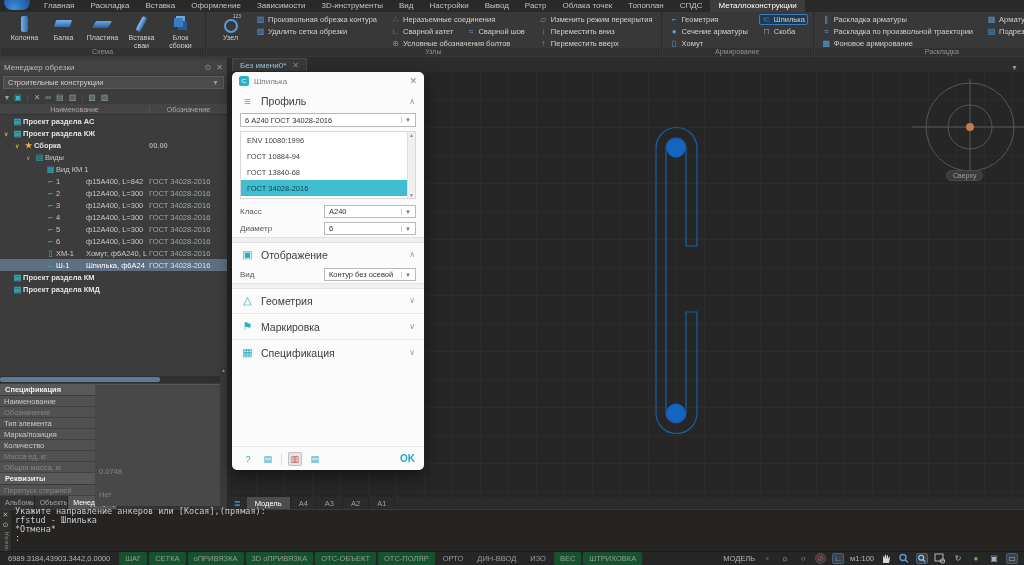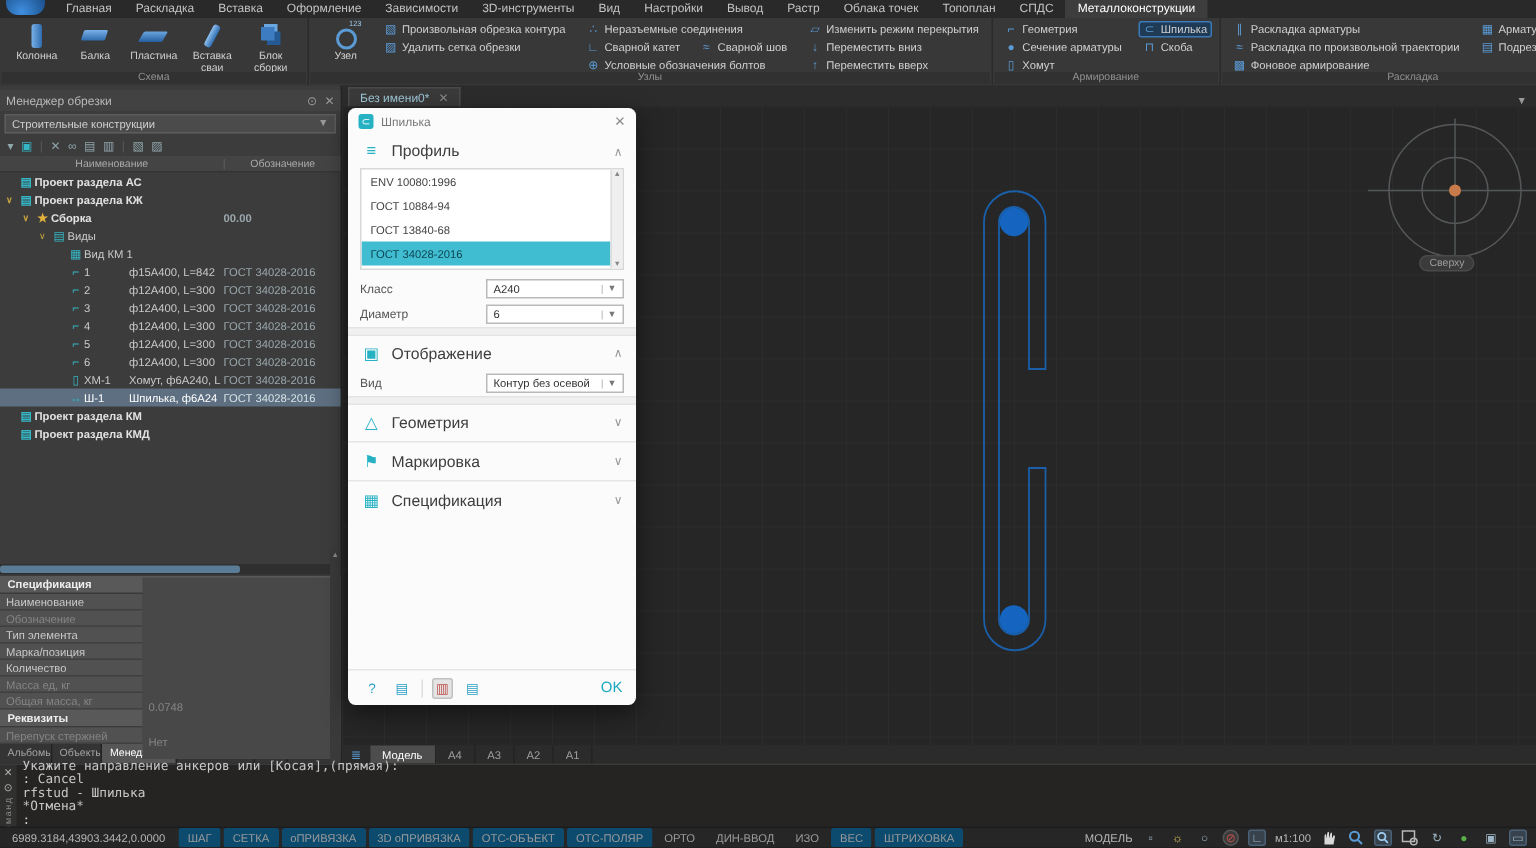--- a/index.html
+++ b/index.html
@@ -96,21 +96,21 @@
   .cmdline{position:absolute;left:0;top:509px;width:1024px;height:42px;background:#262422;display:flex;border-top:1px solid #3a3a3a}
   .cmdstrip{width:11px;background:#30302e;display:flex;flex-direction:column;align-items:center;gap:2px;padding-top:1px;flex:none}
   .cmdstrip .cx{color:#b0b0b0;font-size:7px}
   .cmdstrip .vert{writing-mode:vertical-rl;transform:rotate(180deg);font-size:6px;color:#8a8a8a;letter-spacing:1px}
   .cmdtext{flex:1;font-family:"DejaVu Sans Mono",monospace;font-size:8.5px;color:#c8c8c8;line-height:9px;padding:0 4px;overflow:hidden;margin-top:-3px}
 
   
   .statusbar{position:absolute;left:0;top:551px;width:1024px;height:14px;background:#262626;display:flex;align-items:center;font-size:7.5px;color:#b5b5b5;border-top:1px solid #1c1c1c}
   .coords{padding:0 8px;white-space:nowrap}
   .stbtn{padding:1px 5px;margin:0 1px;border:1px solid transparent;color:#9a9a9a;white-space:nowrap;cursor:pointer}
-  .stbtn-on{border-color:#3c6e9e;background:#0c4a6e;color:#bcd8ef;border-radius:2px}
+  .stbtn-on{border-color:#3c6e9e;background:#14532d;color:#bcd8ef;border-radius:2px}
   .st-right{margin-left:auto;display:flex;align-items:center;gap:6px;padding-right:6px}
   .sic{font-size:8px;color:#9fb6c6;display:inline-flex;align-items:center;justify-content:center;width:12px;height:11px}
   .sic.box{background:#37424d;border:1px solid #4a6076;border-radius:2px}
   .sic.red{color:#c0504d;background:#3a3a3a;border:1px solid #555;border-radius:50%;width:11px}
   .sic.grn{color:#58b248}
   .sic.yel{color:#d8c35a}
   .scale{color:#b5b5b5}
 
   
   .dialog{position:absolute;left:232px;top:72px;width:192px;height:398px;background:#fbfbfb;border-radius:5px;box-shadow:0 5px 16px rgba(0,0,0,.5);display:flex;flex-direction:column;color:#444;z-index:5}
@@ -128,21 +128,21 @@
   .pitem{height:16px;display:flex;align-items:center;font-size:7.5px;color:#444;padding:0 6px;cursor:pointer}
   .pitem.sel{background:#41bdd1;color:#0e4653}
   .plist .sb{position:absolute;right:0;top:0;bottom:0;width:8px;background:#efefef;border-left:1px solid #ddd;display:flex;flex-direction:column;justify-content:space-between;align-items:center;font-size:5px;color:#888}
   .frow{display:flex;align-items:center;padding:2px 8px;font-size:8px;color:#555;flex:none}
   .frow .fc{margin-left:auto;width:92px;height:13px;border:1px solid #b9b9b9;background:#fff;display:flex;align-items:center;font-size:7.5px;color:#333;padding:0 4px}
   .frow .fc .car{margin-left:auto;border-left:1px solid #d0d0d0;padding-left:3px;color:#777;font-size:6px}
   .dlg-foot{margin-top:auto;height:24px;display:flex;align-items:center;gap:6px;padding:0 9px;border-top:1px solid #e6e6e6;flex:none}
   .fic{font-size:9px;color:#2a9fc4;cursor:pointer;width:14px;height:14px;display:flex;align-items:center;justify-content:center}
   .fic.pressed{background:#e4e4e4;border:1px solid #c0c0c0;border-radius:2px;color:#c0504d}
   .fsep{width:1px;height:12px;background:#ddd}
-  .okbtn{margin-left:auto;color:#1aa9c0;font-size:10px;font-weight:normal;cursor:pointer}
+  .okbtn{margin-left:auto;color:#1aa9c0;font-size:10px;font-weight:bold;cursor:pointer}
 </style>
 </head>
 <body>
 
 <div class="app">
 
   <div class="tabbar">
     <div class="applogo"></div>
     <div style="display:flex">
 
@@ -639,20 +639,24 @@
     <div class="dlg-title">
       <span class="dlg-ico">⊂</span>
       <span>Шпилька</span>
       <span class="dlg-x">✕</span>
     </div>
     <div class="sec">
       <span class="sic2">≡</span>
       <span>Профиль</span>
       <span class="chev">∧</span>
     </div>
+    <div class="combo">
+      <span>6 А240 ГОСТ 34028-2016</span>
+      <span class="car">▼</span>
+    </div>
     <div class="plist">
       <div style="margin-right:8px">
 
       <div class="pitem">ENV 10080:1996</div>
           <div class="pitem">ГОСТ 10884-94</div>
           <div class="pitem">ГОСТ 13840-68</div>
           <div class="pitem sel">ГОСТ 34028-2016</div>
         </div>
       <div class="sb">
           <span>▲</span>
@@ -728,21 +732,20 @@
 
   <div class="cmdline">
     <div class="cmdstrip">
       <span class="cx">✕</span>
       <span class="cx">⊙</span>
       <span class="vert">Команд</span>
     </div>
     <div class="cmdtext">
 
     <div>Укажите направление анкеров или [Косая],(прямая):</div>
-        <div>: Cancel</div>
         <div>rfstud - Шпилька</div>
         <div>*Отмена*</div>
         <div>:</div>
       </div>
   </div>
 
   <div class="statusbar">
     <span class="coords">6989.3184,43903.3442,0.0000</span>
     <div style="display:flex">
 

